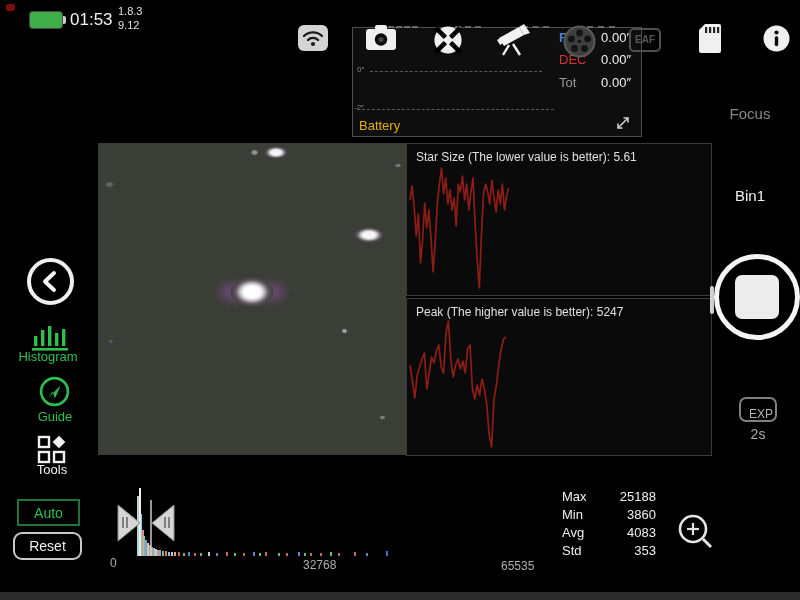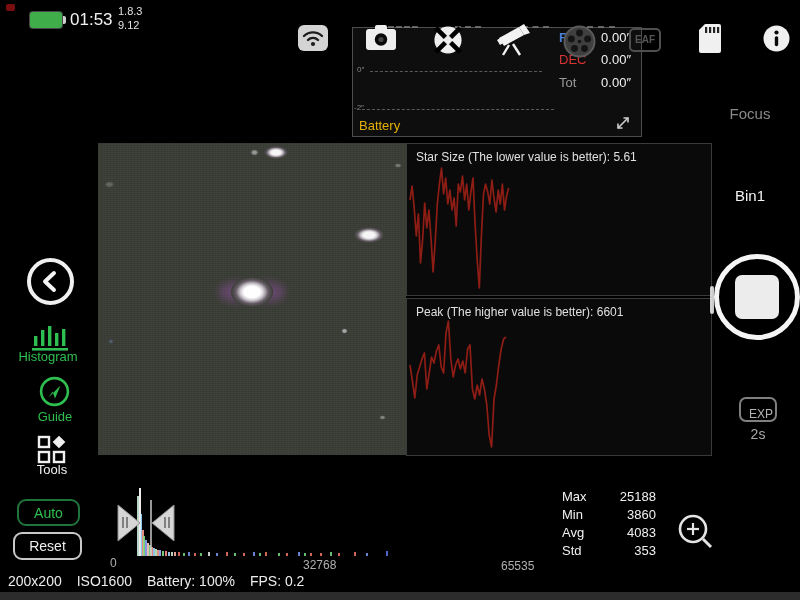--- a/index.html
+++ b/index.html
@@ -80,21 +80,21 @@
             border:4px solid #f0f0f0;background:transparent;cursor:pointer;padding:0;}
   .side-btn{position:absolute;background:none;border:0;padding:0;cursor:pointer;}
   #hist-btn{left:31px;top:322px;width:38px;height:30px;}
   #hist-label{position:absolute;left:8px;top:349px;width:80px;text-align:center;font-size:13px;color:#2fbf50;}
   #guide-btn{left:39px;top:376px;width:31px;height:31px;}
   #guide-label{position:absolute;left:15px;top:409px;width:80px;text-align:center;font-size:13px;color:#2fbf50;}
   #tools-btn{left:37px;top:435px;width:30px;height:30px;}
   #tools-label{position:absolute;left:12px;top:462px;width:80px;text-align:center;font-size:13px;color:#f0f0f0;}
 
   
-  #auto-btn{position:absolute;left:17px;top:499px;width:63px;height:27px;border:2px solid #20733a;border-radius:9px;
+  #auto-btn{position:absolute;left:17px;top:499px;width:63px;height:27px;border:2px solid #20733a;border-radius:0;
             background:transparent;color:#2fbf50;font-size:14px;cursor:pointer;}
   #reset-btn{position:absolute;left:13px;top:532px;width:69px;height:28px;border:2px solid #c9c9c9;border-radius:9px;
              background:transparent;color:#f0f0f0;font-size:14px;cursor:pointer;}
   #hist-svg{position:absolute;left:108px;top:484px;z-index:1;}
   .htick{position:absolute;font-size:12px;color:#b0b0b0;}
   #ht0{left:110px;top:556px;} #ht1{left:303px;top:558px;} #ht2{left:501px;top:559px;}
   #stats{position:absolute;left:562px;top:489px;width:94px;}
   .srow{display:flex;justify-content:space-between;height:18px;font-size:13px;color:#f0f0f0;}
   #mag-btn{position:absolute;left:676px;top:512px;width:40px;height:40px;background:none;border:0;padding:0;cursor:pointer;}
 
@@ -223,21 +223,21 @@
     </div>
 
   <div class="graph-panel" id="panel-star">
     <div class="graph-title">Star Size (The lower value is better): 5.61</div>
     <svg id="star-svg" width="306" height="131" viewBox="0 0 306 131">
         <polyline points="3.0,36 5.1,22 7.2,44 9.3,72 11.4,50 13.5,99 15.6,76 17.7,39 19.8,64 21.9,46 24.0,74 26.1,108 28.2,78 30.3,40 32.4,20 34.5,4 36.6,30 38.7,14 40.8,40 42.9,26 45.0,46 47.1,34 49.2,62 51.3,20 53.4,28 55.5,12 57.6,36 59.7,20 61.8,46 63.9,28 66.0,14 68.1,60 70.2,96 72.3,124 74.4,72 76.5,30 78.6,20 80.7,28 82.8,40 84.9,16 87.0,34 89.1,48 91.2,26 93.3,40 95.4,20 97.5,46 99.6,32 101.7,24" fill="none" stroke="#8e1d15" stroke-width="1.7" stroke-linejoin="round"></polyline>
       </svg>
   </div>
 
   <div class="graph-panel" id="panel-peak">
-    <div class="graph-title">Peak (The higher value is better): 6601</div>
+    <div class="graph-title">Peak (The higher value is better): 5247</div>
     <svg id="peak-svg" width="306" height="132" viewBox="0 0 306 132">
         <polyline points="3.0,46 5.4,62 7.8,79 10.2,56 12.6,48 15.0,40 17.4,34 19.8,70 22.2,54 24.6,38 27.0,44 29.4,32 31.8,26 34.2,48 36.6,54 39.0,14 41.4,2 43.8,40 46.2,58 48.6,46 51.0,40 53.4,50 55.8,42 58.2,54 60.6,30 63.0,26 65.4,70 67.8,80 70.2,66 72.6,76 75.0,60 77.4,70 79.8,86 82.2,116 84.6,128 87.0,80 89.4,66 91.8,46 94.2,30 96.6,20 99.0,18" fill="none" stroke="#8e1d15" stroke-width="1.7" stroke-linejoin="round"></polyline>
       </svg>
   </div>
   <div id="scroll-ind"></div>
 
   <div id="focus-label">Focus</div>
   <div id="bin-label">Bin1</div>
   <button id="stop-btn">
       <span class="sq"></span>
@@ -359,21 +359,15 @@
   </div>
   <button id="mag-btn">
     <svg width="40" height="40" viewBox="0 0 40 40">
       <circle cx="17" cy="17" r="13" fill="none" stroke="#e4e4e4" stroke-width="2.6"></circle>
       <line x1="17" y1="11" x2="17" y2="23" stroke="#e4e4e4" stroke-width="2.2"></line>
       <line x1="11" y1="17" x2="23" y2="17" stroke="#e4e4e4" stroke-width="2.2"></line>
       <line x1="27" y1="27" x2="35" y2="35" stroke="#e4e4e4" stroke-width="3"></line>
     </svg>
   </button>
 
-  <div id="footer">
-    <span>200x200</span>
-    <span>ISO1600</span>
-    <span>Battery: 100%</span>
-    <span>FPS: 0.2</span>
-  </div>
   <div id="home-strip"></div>
 
 </div>
 
 </body></html>

